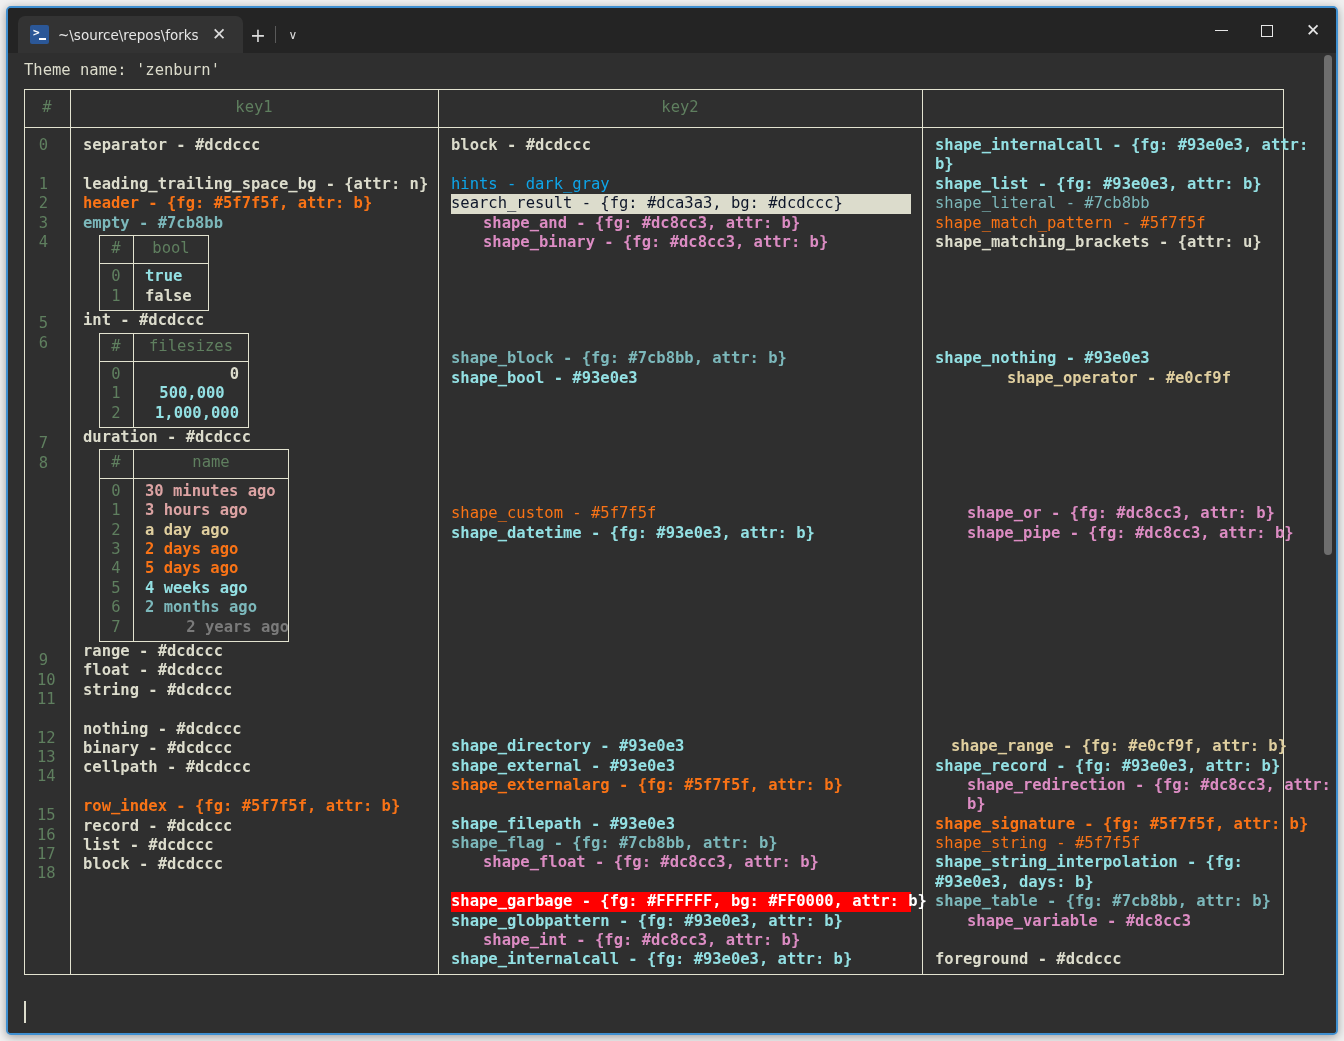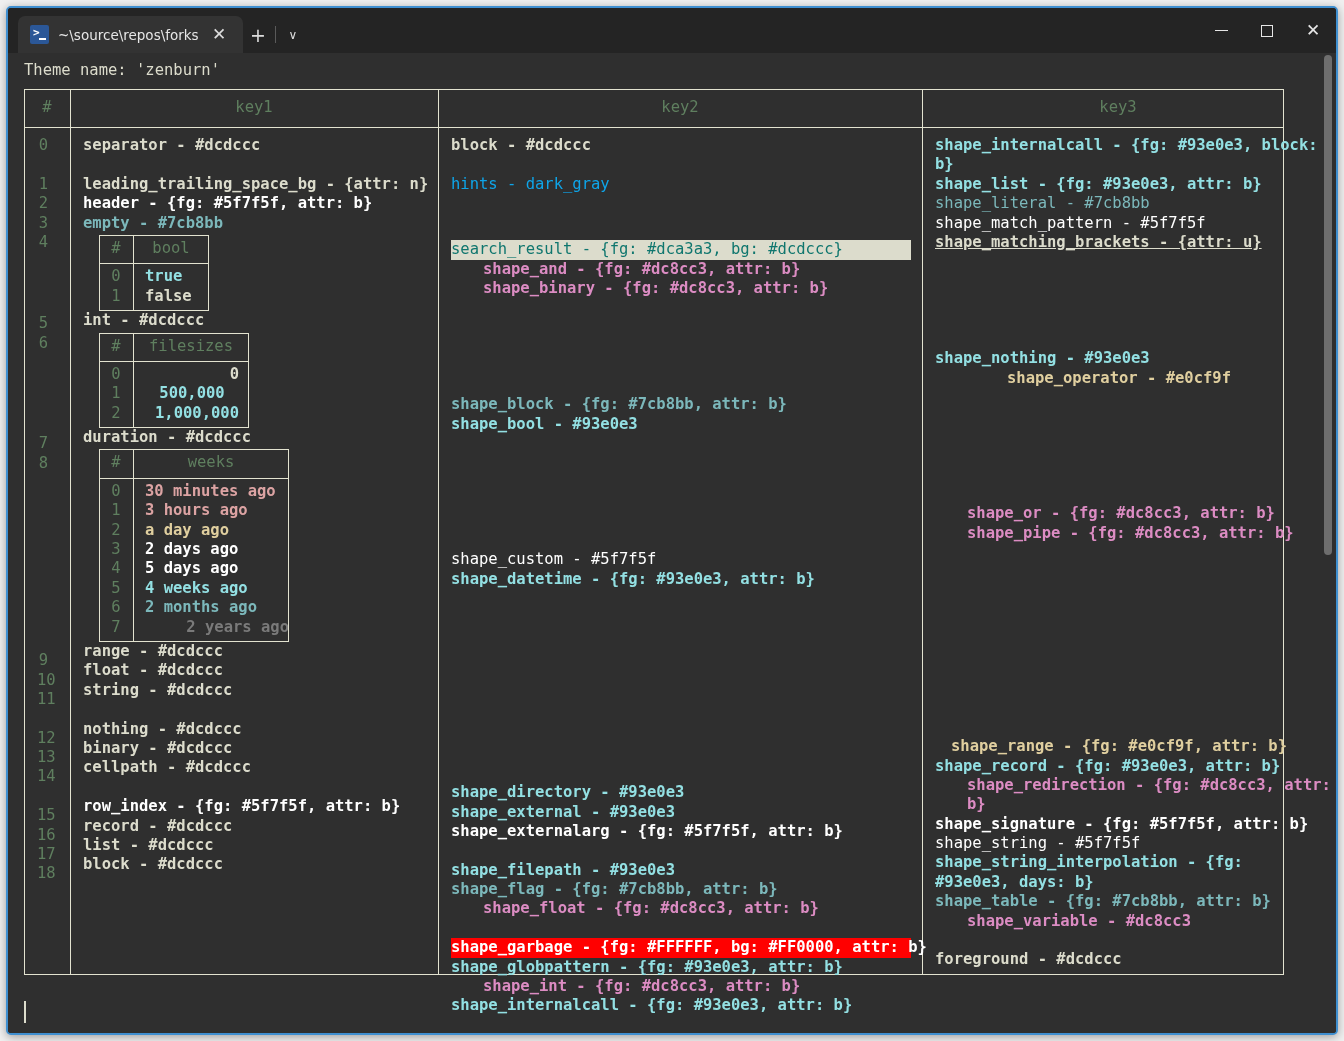--- a/index.html
+++ b/index.html
@@ -98,31 +98,31 @@
   .col { position: relative; }
   .col-idx { width: 46px; flex: 0 0 46px; }
   .col1 { width: 368px; flex: 0 0 368px; }
   .col2 { width: 484px; flex: 0 0 484px; }
   .col3 { width: 392px; flex: 0 0 392px; }
   .cellpad { padding: 9px 11px 9px 13px; }
   .line { height: 19.4px; white-space: pre; }
   .idxline { height: 19.4px; text-align: right; padding-right: 11px; color: #5f7f5f; }
   
   .c-fg      { color: #dcdccc; }
-  .c-green   { color: #ffffff; }
+  .c-green   { color: #f97316; }
   .c-cyan    { color: #93e0e3; }
   .c-teal    { color: #7cb8bb; }
   .c-pink    { color: #dc8cc3; margin-left: 32px; }
   .c-yellow  { color: #e0cf9f; text-align: center; }
   .c-rose    { color: #dca3a3; }
   .c-gray    { color: #7a7a7a; }
   .c-dimgray { color: #0ea5e9; }
   .b { font-weight: bold; }
-  .u { text-decoration: underline; }
-  .hl-search { background: #dcdccc; color: #0f766e; margin-top: 46px; }
+  .u { }
+  .hl-search { background: #dcdccc; color: #0f172a; }
   .hl-garbage { background: #ff0000; color: #ffffff; font-weight: bold; }
   
   .subtbl { margin: 2px 0 0 16px; display: inline-block; position: relative; }
   .sub-b { position: absolute; background: #e3e3d0; }
   .subrow { display: flex; height: 19.4px; }
   .sub-idx { width: 34px; text-align: center; color: #5f7f5f; }
   .sub-v { padding-left: 12px; }
   .sub-head { color: #5f7f5f; }
   
   #scrollbar {
@@ -176,21 +176,20 @@
       <div class="brd" style="left:0;top:0;width:1px;height:886px;"></div>
       <div class="brd" style="left:46px;top:0;width:1px;height:886px;"></div>
       <div class="brd" style="left:414px;top:0;width:1px;height:886px;"></div>
       <div class="brd" style="left:898px;top:0;width:1px;height:886px;"></div>
       <div class="brd" style="left:1259px;top:0;width:1px;height:886px;"></div>
 
       <div class="hrow">
         <div class="hcell col-idx">#</div>
         <div class="hcell col1">key1</div>
         <div class="hcell col2">key2</div>
-        <div class="hcell col3">key3</div>
       </div>
 
       <div class="cols">
         <div class="col col-idx">
           <div class="cellpad" id="idxwrap">
               <div class="idxline">0</div>
               <div class="idxline">&nbsp;</div>
               <div class="idxline">1</div>
               <div class="idxline">2</div>
               <div class="idxline">3</div>
@@ -230,21 +229,21 @@
                   <div class="sub-idx" style="width: 34px;">0</div>
                   <div class="sub-v c-fg b" style="flex: 1 1 0%; text-align: right; padding-right: 10px;">0</div>
                 </div><div class="subrow">
                   <div class="sub-idx" style="width: 34px;">1</div>
                   <div class="sub-v c-cyan b" style="flex: 1 1 0%; text-align: center; padding-right: 10px;">500,000</div>
                 </div><div class="subrow">
                   <div class="sub-idx" style="width: 34px;">2</div>
                   <div class="sub-v c-cyan b" style="flex: 1 1 0%; text-align: right; padding-right: 10px;">1,000,000</div>
                 </div><div style="height: 5px;"></div></div><div class="line c-fg b">duration - #dcdccc</div><div class="subtbl" style="width: 190px;"><div class="sub-b" style="left: 0px; top: 0px; width: 190px; height: 1px; border-radius: 2px;"></div><div class="sub-b" style="left: 0px; top: 28.4px; width: 190px; height: 1px;"></div><div class="sub-b" style="left: 0px; top: 191.6px; width: 190px; height: 1px; border-radius: 2px;"></div><div class="sub-b" style="left: 0px; top: 0px; width: 1px; height: 192.6px;"></div><div class="sub-b" style="left: 34px; top: 0px; width: 1px; height: 192.6px;"></div><div class="sub-b" style="left: 189px; top: 0px; width: 1px; height: 192.6px;"></div><div class="subrow" style="margin-top: 4px;">
                   <div class="sub-idx sub-head" style="width: 34px;">#</div>
-                  <div class="sub-head" style="flex: 1 1 0%; text-align: center;">weeks</div>
+                  <div class="sub-head" style="flex: 1 1 0%; text-align: center;">name</div>
                 </div><div style="height: 9px;"></div><div class="subrow">
                   <div class="sub-idx" style="width: 34px;">0</div>
                   <div class="sub-v c-rose b" style="flex: 1 1 0%; text-align: left; padding-right: 0px;">30 minutes ago</div>
                 </div><div class="subrow">
                   <div class="sub-idx" style="width: 34px;">1</div>
                   <div class="sub-v c-rose b" style="flex: 1 1 0%; text-align: left; padding-right: 0px;">3 hours ago</div>
                 </div><div class="subrow">
                   <div class="sub-idx" style="width: 34px;">2</div>
                   <div class="sub-v c-yellow b" style="flex: 1 1 0%; text-align: left; padding-right: 0px;">a day ago</div>
                 </div><div class="subrow">
@@ -306,21 +305,21 @@
               <div class="line c-pink b">shape_float - {fg: #dc8cc3, attr: b}</div>
               <div class="line ">&nbsp;</div>
               <div class="line hl-garbage">shape_garbage - {fg: #FFFFFF, bg: #FF0000, attr: b}</div>
               <div class="line c-cyan b">shape_globpattern - {fg: #93e0e3, attr: b}</div>
               <div class="line c-pink b">shape_int - {fg: #dc8cc3, attr: b}</div>
               <div class="line c-cyan b">shape_internalcall - {fg: #93e0e3, attr: b}</div>
             </div>
         </div>
         <div class="col col3">
           <div class="cellpad" id="k3wrap">
-              <div class="line c-cyan b">shape_internalcall - {fg: #93e0e3, block:</div>
+              <div class="line c-cyan b">shape_internalcall - {fg: #93e0e3, attr:</div>
               <div class="line c-cyan b">b}</div>
               <div class="line c-cyan b">shape_list - {fg: #93e0e3, attr: b}</div>
               <div class="line c-teal">shape_literal - #7cb8bb</div>
               <div class="line c-green">shape_match_pattern - #5f7f5f</div>
               <div class="line c-fg b u">shape_matching_brackets - {attr: u}</div>
               <div class="line ">&nbsp;</div>
               <div class="line ">&nbsp;</div>
               <div class="line ">&nbsp;</div>
               <div class="line ">&nbsp;</div>
               <div class="line ">&nbsp;</div>

